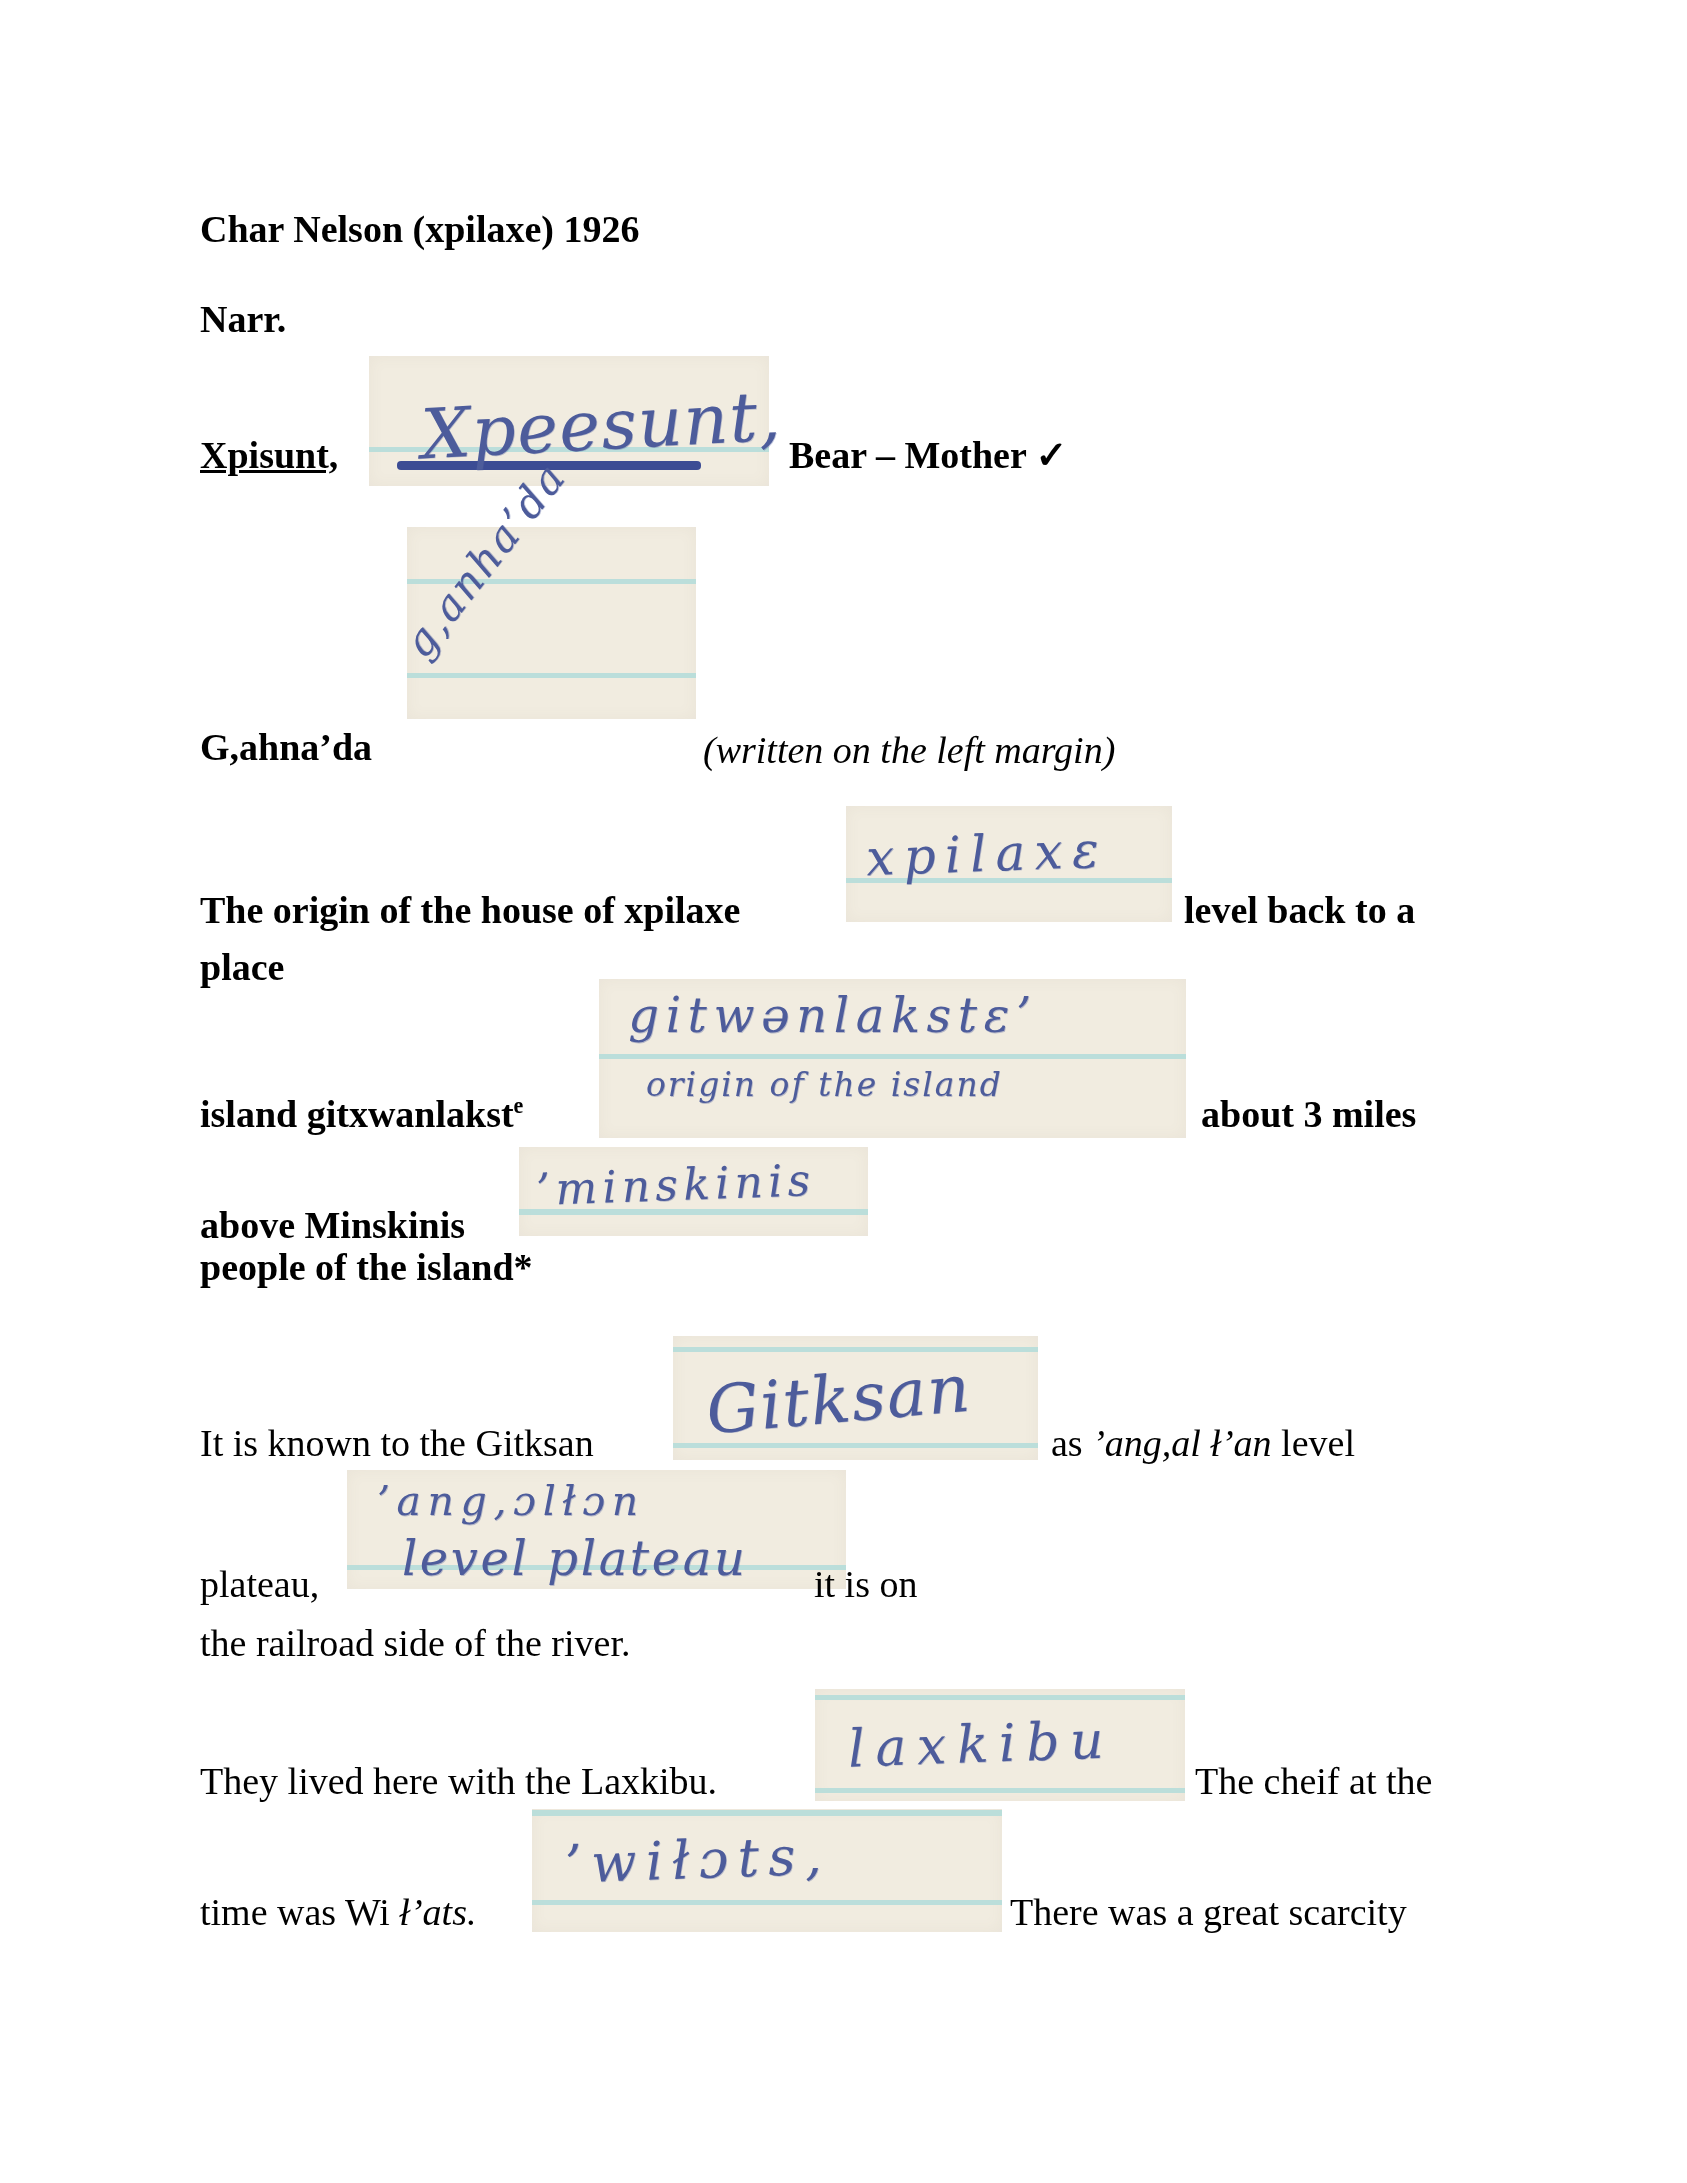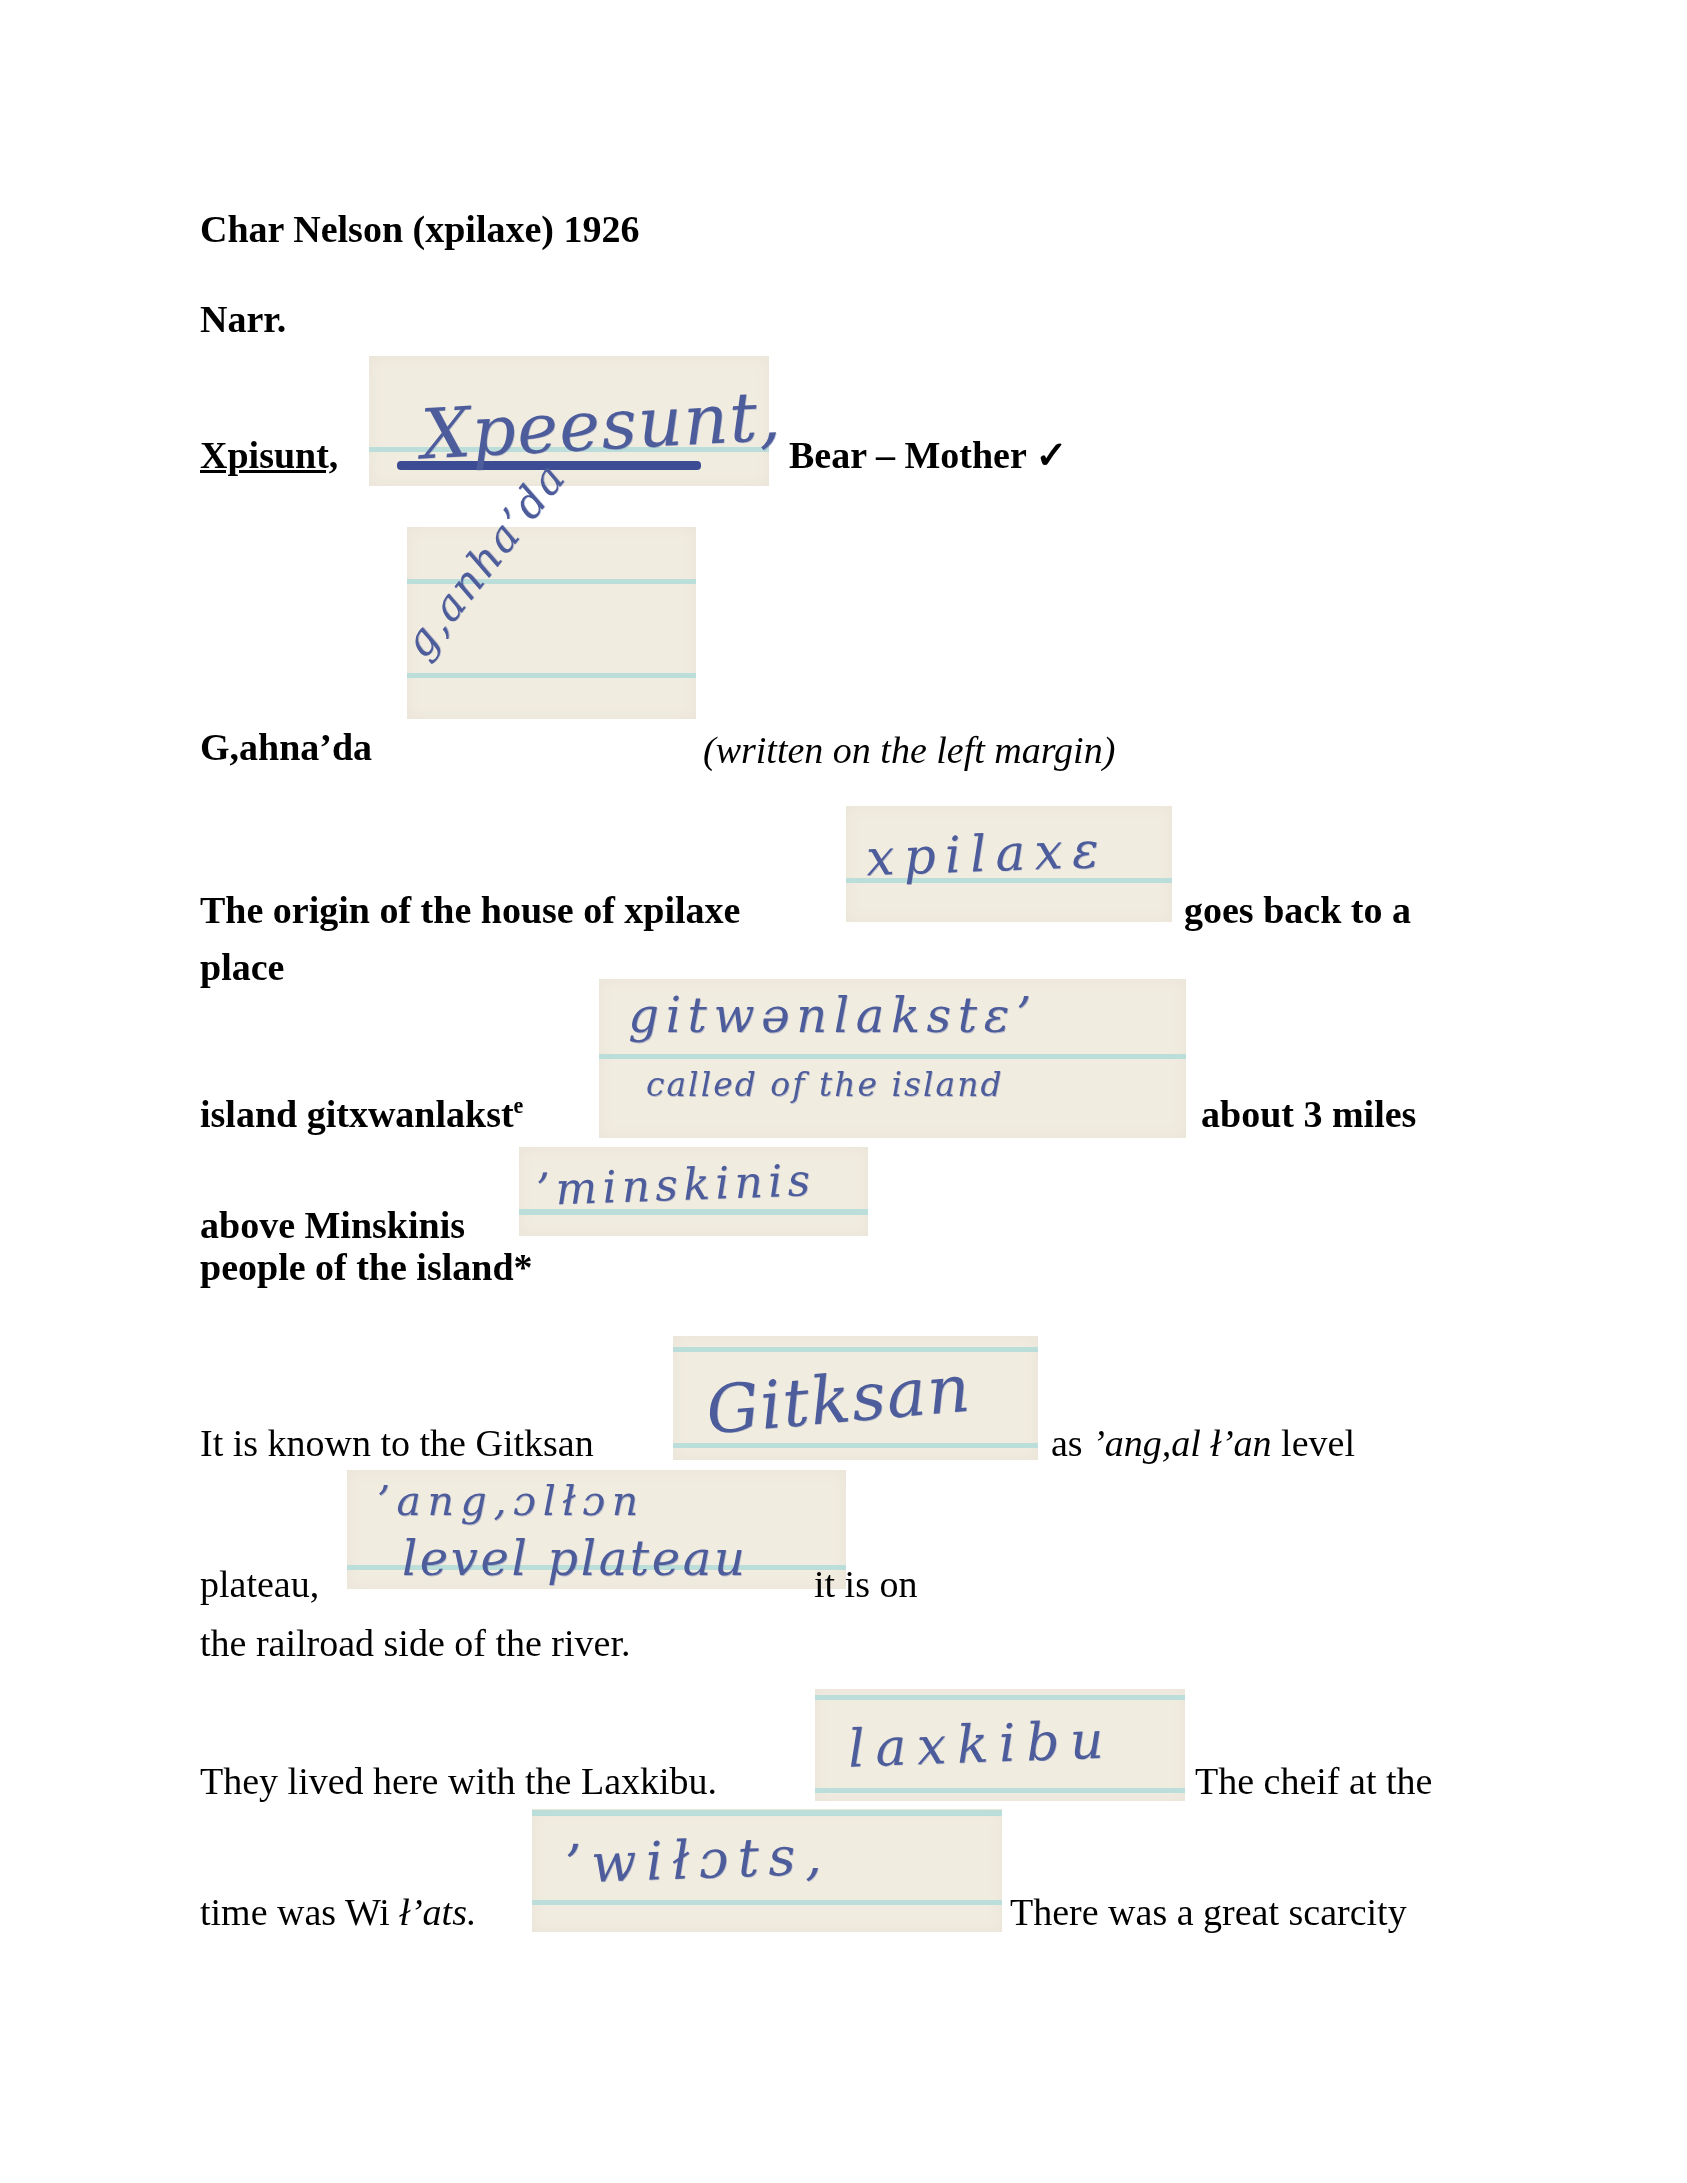--- a/index.html
+++ b/index.html
@@ -89,27 +89,27 @@
 
   <div class="t b" style="left:200px; top:726px;">G,ahna’da</div>
   <div class="t i" style="left:703px; top:729px;">(written on the left margin)</div>
 
   <div class="hw-box" style="left:846px; top:806px; width:326px; height:116px;">
     <div class="rule" style="top:62%;"></div>
     <span class="hw-text hw3-text">xpilaxε</span>
   </div>
 
   <div class="t b" style="left:200px; top:889px;">The origin of the house of xpilaxe</div>
-  <div class="t b" style="left:1184px; top:889px;">goes back to a</div>
+  <div class="t b" style="left:1184px; top:889px;">level back to a</div>
   <div class="t b" style="left:200px; top:946px;">place</div>
 
   <div class="hw-box" style="left:599px; top:979px; width:587px; height:159px;">
     <div class="rule" style="top:47%;"></div>
     <span class="hw-text hw4-line1">gitwənlakstε’</span>
-    <span class="hw-text hw4-line2">called of the island</span>
+    <span class="hw-text hw4-line2">origin of the island</span>
   </div>
 
   <div class="t b" style="left:200px; top:1093px;"><span>island gitxwanlakst</span><sup class="e">e</sup></div>
   <div class="t b" style="left:1201px; top:1093px;">about 3 miles</div>
 
   <div class="hw-box" style="left:519px; top:1147px; width:349px; height:89px;">
     <div class="rule" style="top:70%;"></div>
     <span class="hw-text hw5-text">’minskinis</span>
   </div>
 

